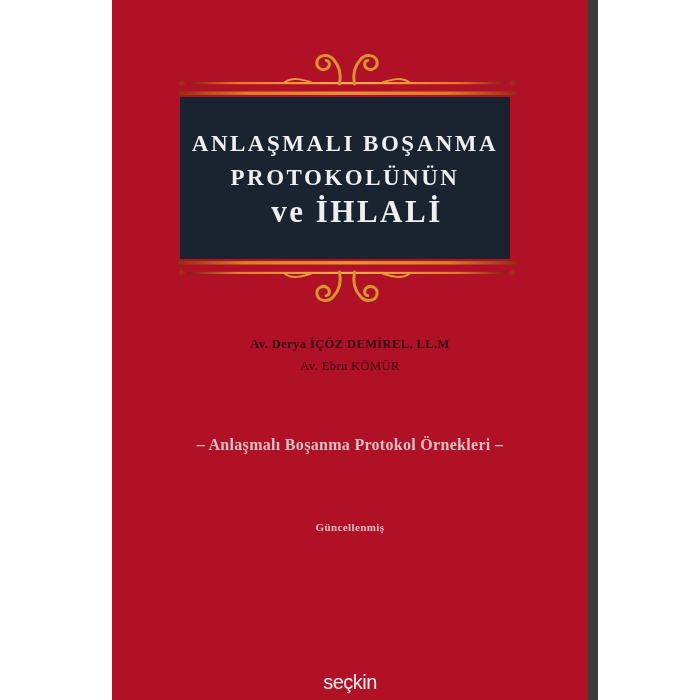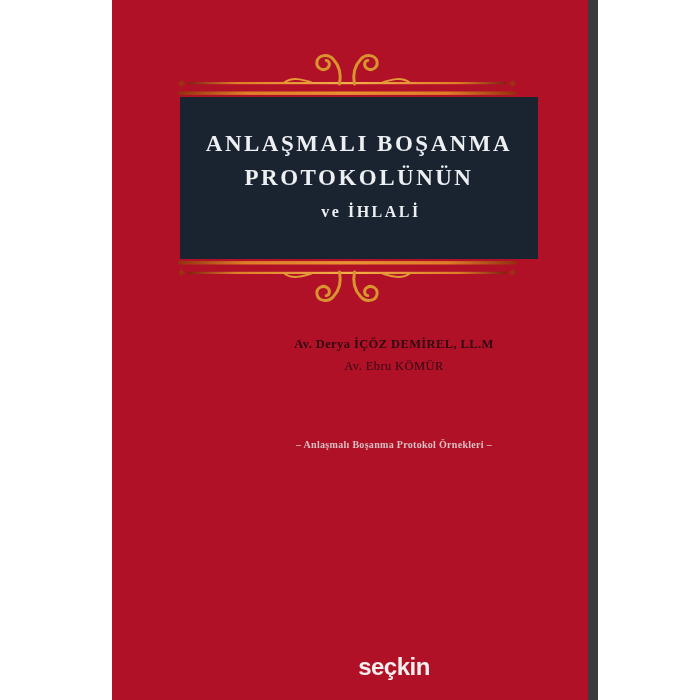--- a/index.html
+++ b/index.html
@@ -41,52 +41,51 @@
     width: 338px;
     height: 50px;
   }
   .ornament.top { top: 47px; }
   .ornament.bottom { top: 259px; transform: scaleY(-1); }
   
   .title-box {
     position: absolute;
     left: 68px;
     top: 97px;
-    width: 358px;
+    width: 330px;
     height: 162px;
     background: var(--title-box, #192430);
     display: flex;
     flex-direction: column;
     justify-content: center;
     align-items: center;
   }
   .title-line {
     color: var(--title-text, #EDEFF2);
     font-size: 23px;
     font-weight: bold;
     letter-spacing: 2.5px;
     line-height: 34px;
     white-space: nowrap;
   }
-  .title-line.last { font-size: 16px; margin-left: 24px; }
+  .title-line.last { font-size: 31px; margin-left: 24px; }
   
   .row {
     position: absolute;
     left: 0;
     width: 100%;
     text-align: center;
     white-space: nowrap;
-    padding-left: 44px;
   }
   .author-line1 { top: 337px; font-size: 12.5px; font-weight: bold; color: var(--author-text, #2F0A12); letter-spacing: 0.4px; line-height: 14px; }
   .author-line2 { top: 359px; font-size: 12.5px; font-weight: normal; color: var(--author-text, #2F0A12); letter-spacing: 0.4px; line-height: 14px; }
-  .subtitle     { top: 438px; font-size: 10px;  font-weight: bold; color: var(--muted-text, #D8C0C3); letter-spacing: 0.3px; line-height: 13px; }
+  .subtitle     { top: 438px; font-size: 16px;  font-weight: bold; color: var(--muted-text, #D8C0C3); letter-spacing: 0.3px; line-height: 13px; }
   .edition-note { top: 521px; font-size: 11px;  font-weight: bold; color: var(--muted-text, #D8C0C3); letter-spacing: 0.4px; line-height: 12px; }
   .edition      { top: 539px; font-size: 17px;  font-weight: bold; color: #E8D6D8; letter-spacing: 1px; line-height: 19px; }
-  .publisher    { top: 656px; font-family: "Liberation Sans", sans-serif; font-size: 24px; font-weight: bold; color: #F4EFEF; letter-spacing: -0.5px; line-height: 21px; }
+  .publisher    { top: 672px; font-family: "Liberation Sans", sans-serif; font-size: 20px; font-weight: normal; color: #F4EFEF; letter-spacing: -0.5px; line-height: 21px; }
 </style>
 </head>
 <body>
 
 <div class="page">
 
   <div class="cover">
 
     <svg class="ornament top" viewBox="0 0 338 50" xmlns="http://www.w3.org/2000/svg">
       <defs>
@@ -151,20 +150,21 @@
       <path d="M176.5 37 C174.5 27 176.5 19 182.5 12.5 C187.5 6.5 197.5 7.5 199 14.5 C200.2 20.5 194 24.5 189 21.5 C185.7 19.4 185.7 14.2 189.8 13.4" fill="none" stroke="#D8942F" stroke-width="3" stroke-linecap="round"></path>
       <path d="M106 35.8 C114 29.5 124 32.5 133 35.2" fill="none" stroke="#E29A36" stroke-width="2" stroke-linecap="round"></path>
       <path d="M232 35.8 C224 29.5 214 32.5 205 35.2" fill="none" stroke="#E29A36" stroke-width="2" stroke-linecap="round"></path>
     </svg>
 
     <div class="row author-line1">Av. Derya İÇÖZ DEMİREL, LL.M</div>
     <div class="row author-line2">Av. Ebru KÖMÜR</div>
 
     <div class="row subtitle">– Anlaşmalı Boşanma Protokol Örnekleri –</div>
 
+    <div class="row edition-note">Güncellenmiş</div>
 
     <div class="row publisher">seçkin</div>
 
   </div>
 
   <div class="edge-strip"></div>
 
 </div>
 
 </body></html>

